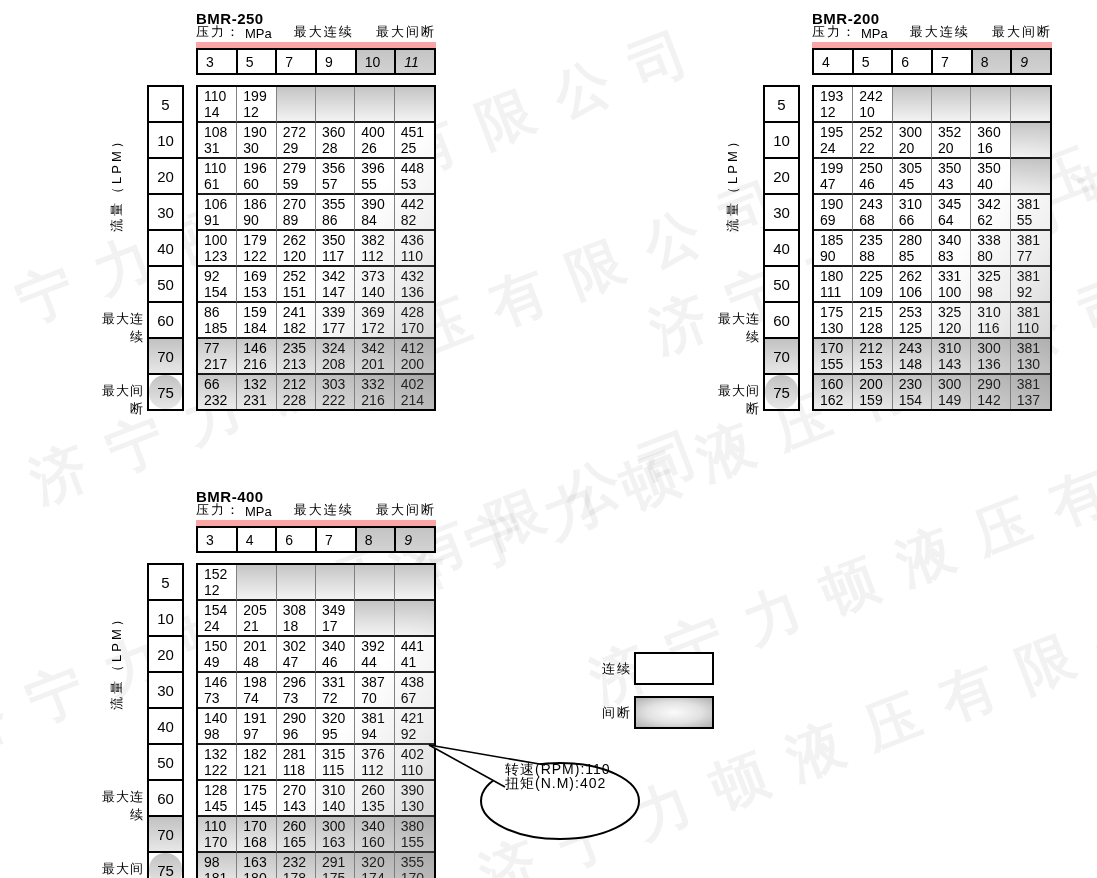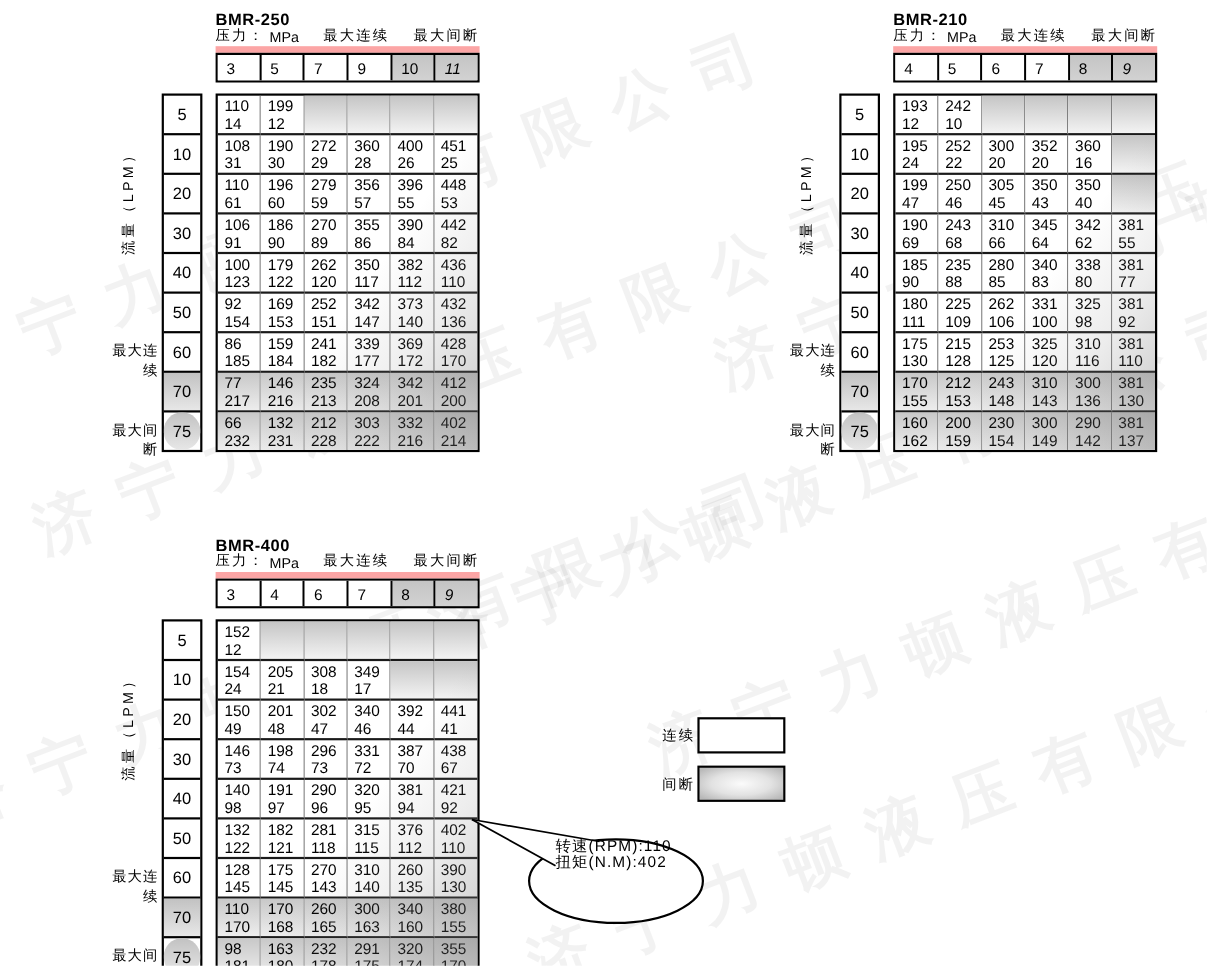--- a/index.html
+++ b/index.html
@@ -325,21 +325,21 @@
           <div class="cell rlast grow">
             <div class="n1">402</div>
             <div class="n2">214</div>
           </div>
         </div>
         <div class="t-side" style="top: 300px;">最大连续</div>
         <div class="t-side" style="top: 372px;">最大间断</div>
         <div class="t-flow">流量（LPM）</div>
       </div>
       <div class="tblock" style="left: 706px; top: 10px;">
-        <div class="t-title">BMR-210</div>
+        <div class="t-title">BMR-200</div>
         <div class="t-sub">
           <div class="grp">
             <div class="zh">压力：</div>
             <div class="unit">MPa</div>
           </div>
           <div class="zh">最大连续</div>
           <div class="zh">最大间断</div>
         </div>
         <div class="t-header">
           <div class="hc">4</div>

